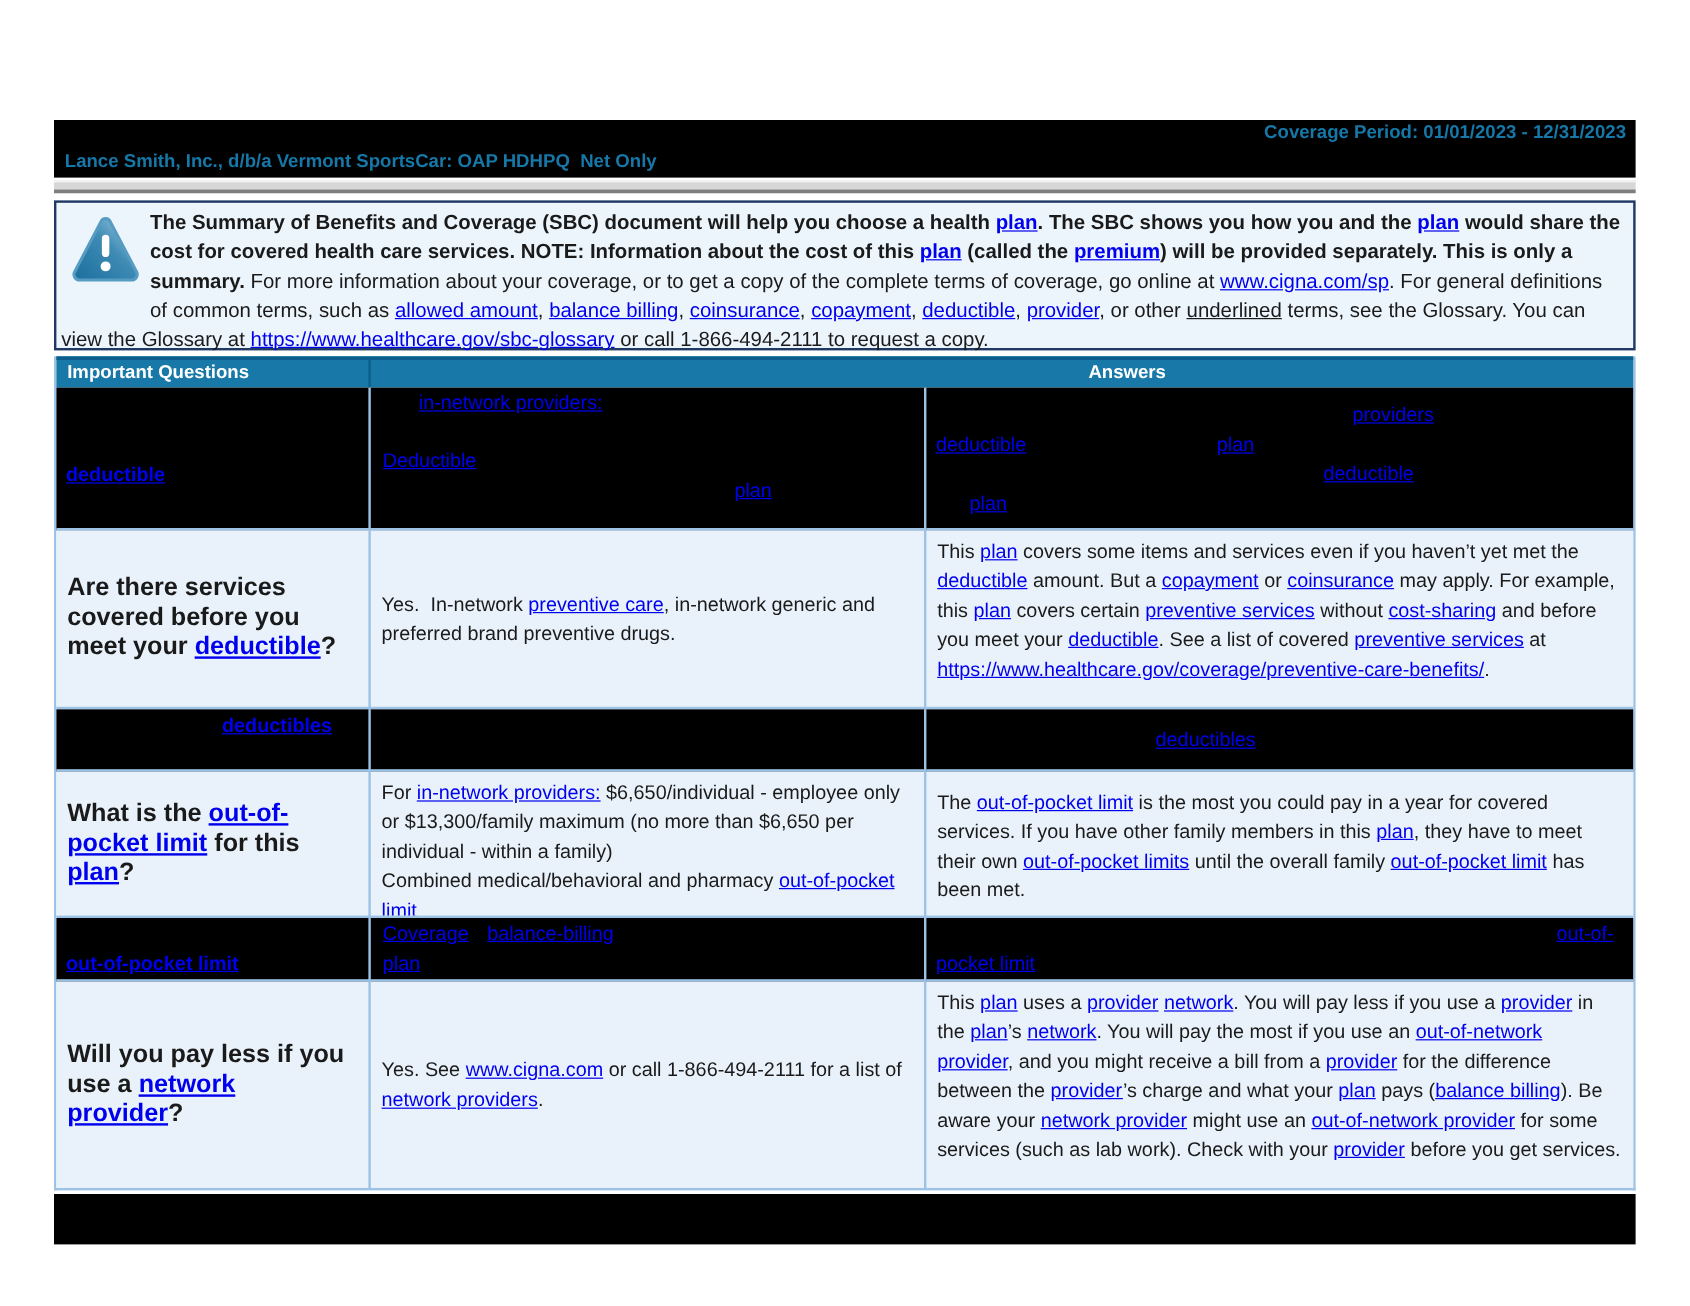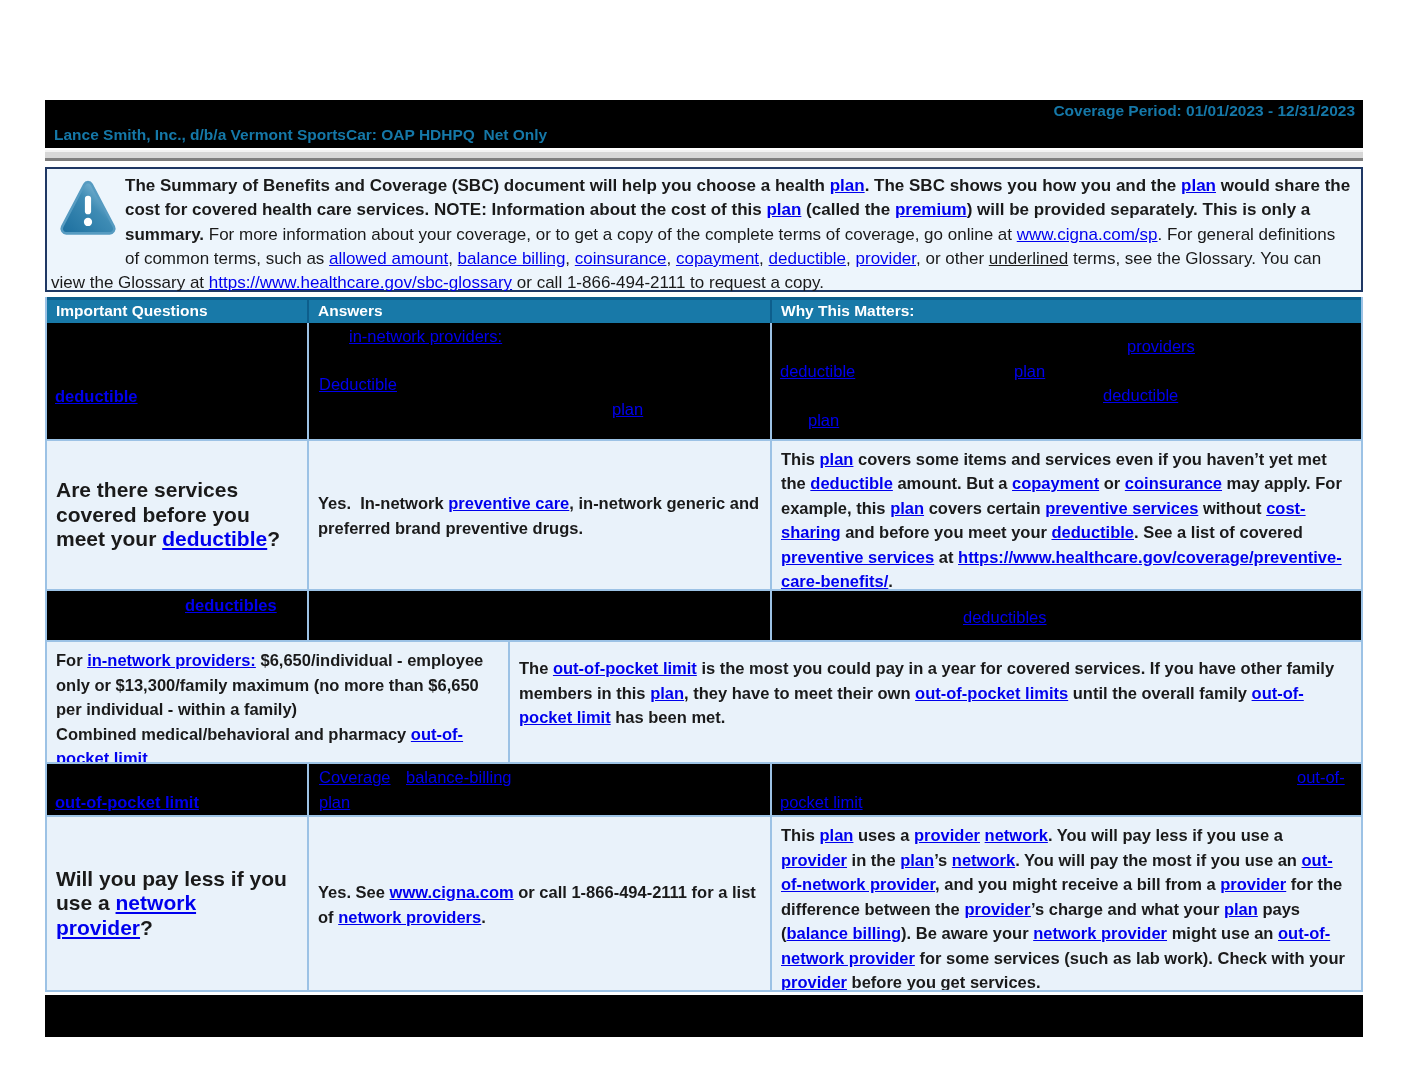--- a/index.html
+++ b/index.html
@@ -60,21 +60,21 @@
 
   .lrow { background:#E9F2FA; }
   .lrow .cell { border-right:2px solid #9CC2E5; border-bottom:2px solid #9CC2E5; }
   .lrow .cell:last-child { border-right:none; }
 
   .r1 { height:119px; } .r2 { height:150px; } .r3 { height:52px; }
   .r4 { height:122px; } .r5 { height:53px; } .r6 { height:173px; }
   .r6 .cell { border-bottom:none; }
 
   .qcell { padding:6px 14px 6px 9px; font-weight:bold; font-size:21px; line-height:24.5px; }
-  .acell, .wcell { padding:6px 10px 4px 9px; font-size:16.5px; line-height:24.5px;font-weight:bold; }
+  .acell, .wcell { padding:6px 10px 4px 9px; font-size:16.5px; line-height:24.5px; }
   .vcenter { display:flex; align-items:center; }
   .vcenter > div { width:100%; }
 
   a, .seg-l, .seg-lb { color:#0000EE; text-decoration:underline; cursor:pointer; }
   .seg-lb, .seg-b { font-weight:bold; }
   .seg-u { text-decoration:underline;margin-top:21px; }
 
   .blk-link {
     position:absolute; font-size:16.5px;
     color:#0000EE; text-decoration:underline; white-space:nowrap;
@@ -109,21 +109,20 @@
     </svg>
   </div>
   <div><span class="seg-b">The Summary of Benefits and Coverage (SBC) document will help you choose a health </span><a class="seg-lb" href="#">plan</a><span class="seg-b">. The SBC shows you how you and the </span><a class="seg-lb" href="#">plan</a><span class="seg-b"> would share the cost for covered health care services. NOTE: Information about the cost of this </span><a class="seg-lb" href="#">plan</a><span class="seg-b"> (called the </span><a class="seg-lb" href="#">premium</a><span class="seg-b">) will be provided separately. This is only a summary. </span><span class="seg-p">For more information about your coverage, or to get a copy of the complete terms of coverage, go online at </span><a class="seg-l" href="#">www.cigna.com/sp</a><span class="seg-p">. For general definitions of common terms, such as </span><a class="seg-l" href="#">allowed amount</a><span class="seg-p">, </span><a class="seg-l" href="#">balance billing</a><span class="seg-p">, </span><a class="seg-l" href="#">coinsurance</a><span class="seg-p">, </span><a class="seg-l" href="#">copayment</a><span class="seg-p">, </span><a class="seg-l" href="#">deductible</a><span class="seg-p">, </span><a class="seg-l" href="#">provider</a><span class="seg-p">, or other </span><span class="seg-u">underlined</span><span class="seg-p"> terms, see the Glossary. You can view the Glossary at </span><a class="seg-l" href="#">https://www.healthcare.gov/sbc-glossary</a><span class="seg-p"> or call 1-866-494-2111 to request a copy.</span></div>
 </div>
 
 <div class="abs sbc-table">
 
   <div class="trow hrow">
     <div class="cell c1">Important Questions</div>
     <div class="cell c2">Answers</div>
-    <div class="cell c3">Why This Matters:</div>
   </div>
 
   <div class="trow brow r1">
     <div class="cell c1">
       <a class="blk-link blk-bold" style="left:8px; top:64px;">deductible</a>
     </div>
     <div class="cell c2">
       <a class="blk-link" style="left:40px; top:4px;">in-network providers:</a>
       <a class="blk-link" style="left:10px; top:52px;">Deductible</a>
       <a class="blk-link" style="left:303px; top:77px;">plan</a>
@@ -153,20 +152,23 @@
     <div class="cell c1">
       <a class="blk-link blk-bold" style="left:138px; top:5px;">deductibles</a>
     </div>
     <div class="cell c2"></div>
     <div class="cell c3">
       <a class="blk-link" style="left:191px; top:17px;">deductibles</a>
     </div>
   </div>
 
   <div class="trow lrow r4">
+    <div class="cell c1 qcell vcenter">
+      <div><span class="seg-b">What is the </span><a class="seg-lb" href="#">out-of-pocket limit</a><span class="seg-b"> for this </span><a class="seg-lb" href="#">plan</a><span class="seg-b">?</span></div>
+    </div>
     <div class="cell c2 acell">
       <div><span class="seg-p">For </span><a class="seg-l" href="#">in-network providers:</a><span class="seg-p"> $6,650/individual - employee only or $13,300/family maximum (no more than $6,650 per individual - within a family)</span><br><span class="seg-p">Combined medical/behavioral and pharmacy </span><a class="seg-l" href="#">out-of-pocket limit</a></div>
     </div>
     <div class="cell c3 wcell" style="padding-top:14px;">
       <div><span class="seg-p">The </span><a class="seg-l" href="#">out-of-pocket limit</a><span class="seg-p"> is the most you could pay in a year for covered services. If you have other family members in this </span><a class="seg-l" href="#">plan</a><span class="seg-p">, they have to meet their own </span><a class="seg-l" href="#">out-of-pocket limits</a><span class="seg-p"> until the overall family </span><a class="seg-l" href="#">out-of-pocket limit</a><span class="seg-p"> has been met.</span></div>
     </div>
   </div>
 
   <div class="trow brow r5">
     <div class="cell c1">

